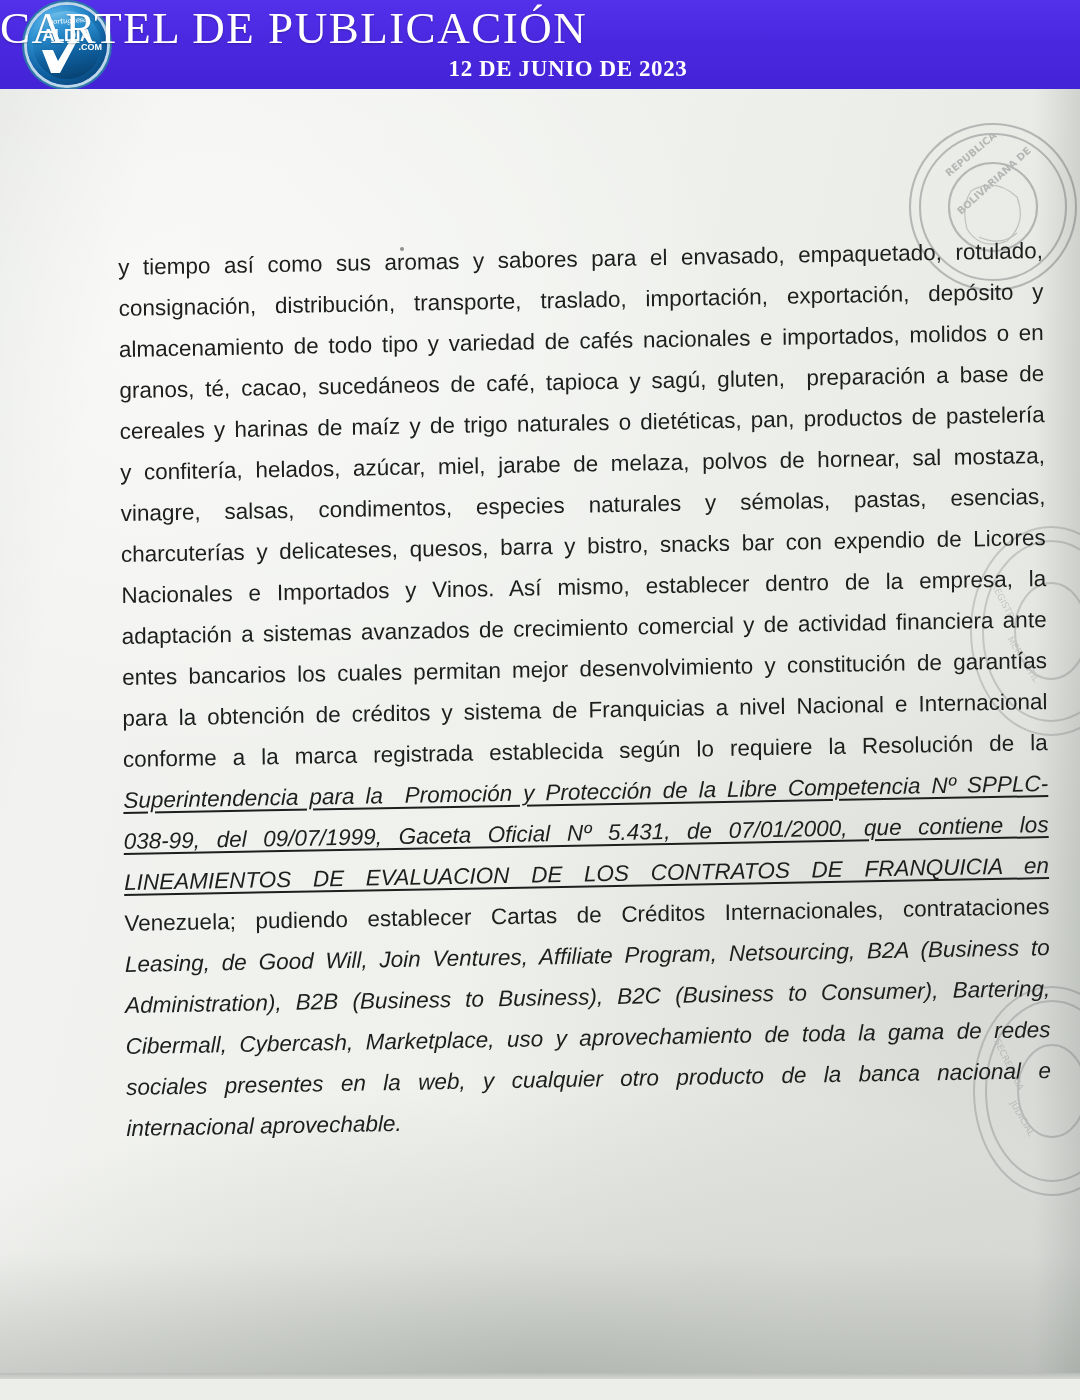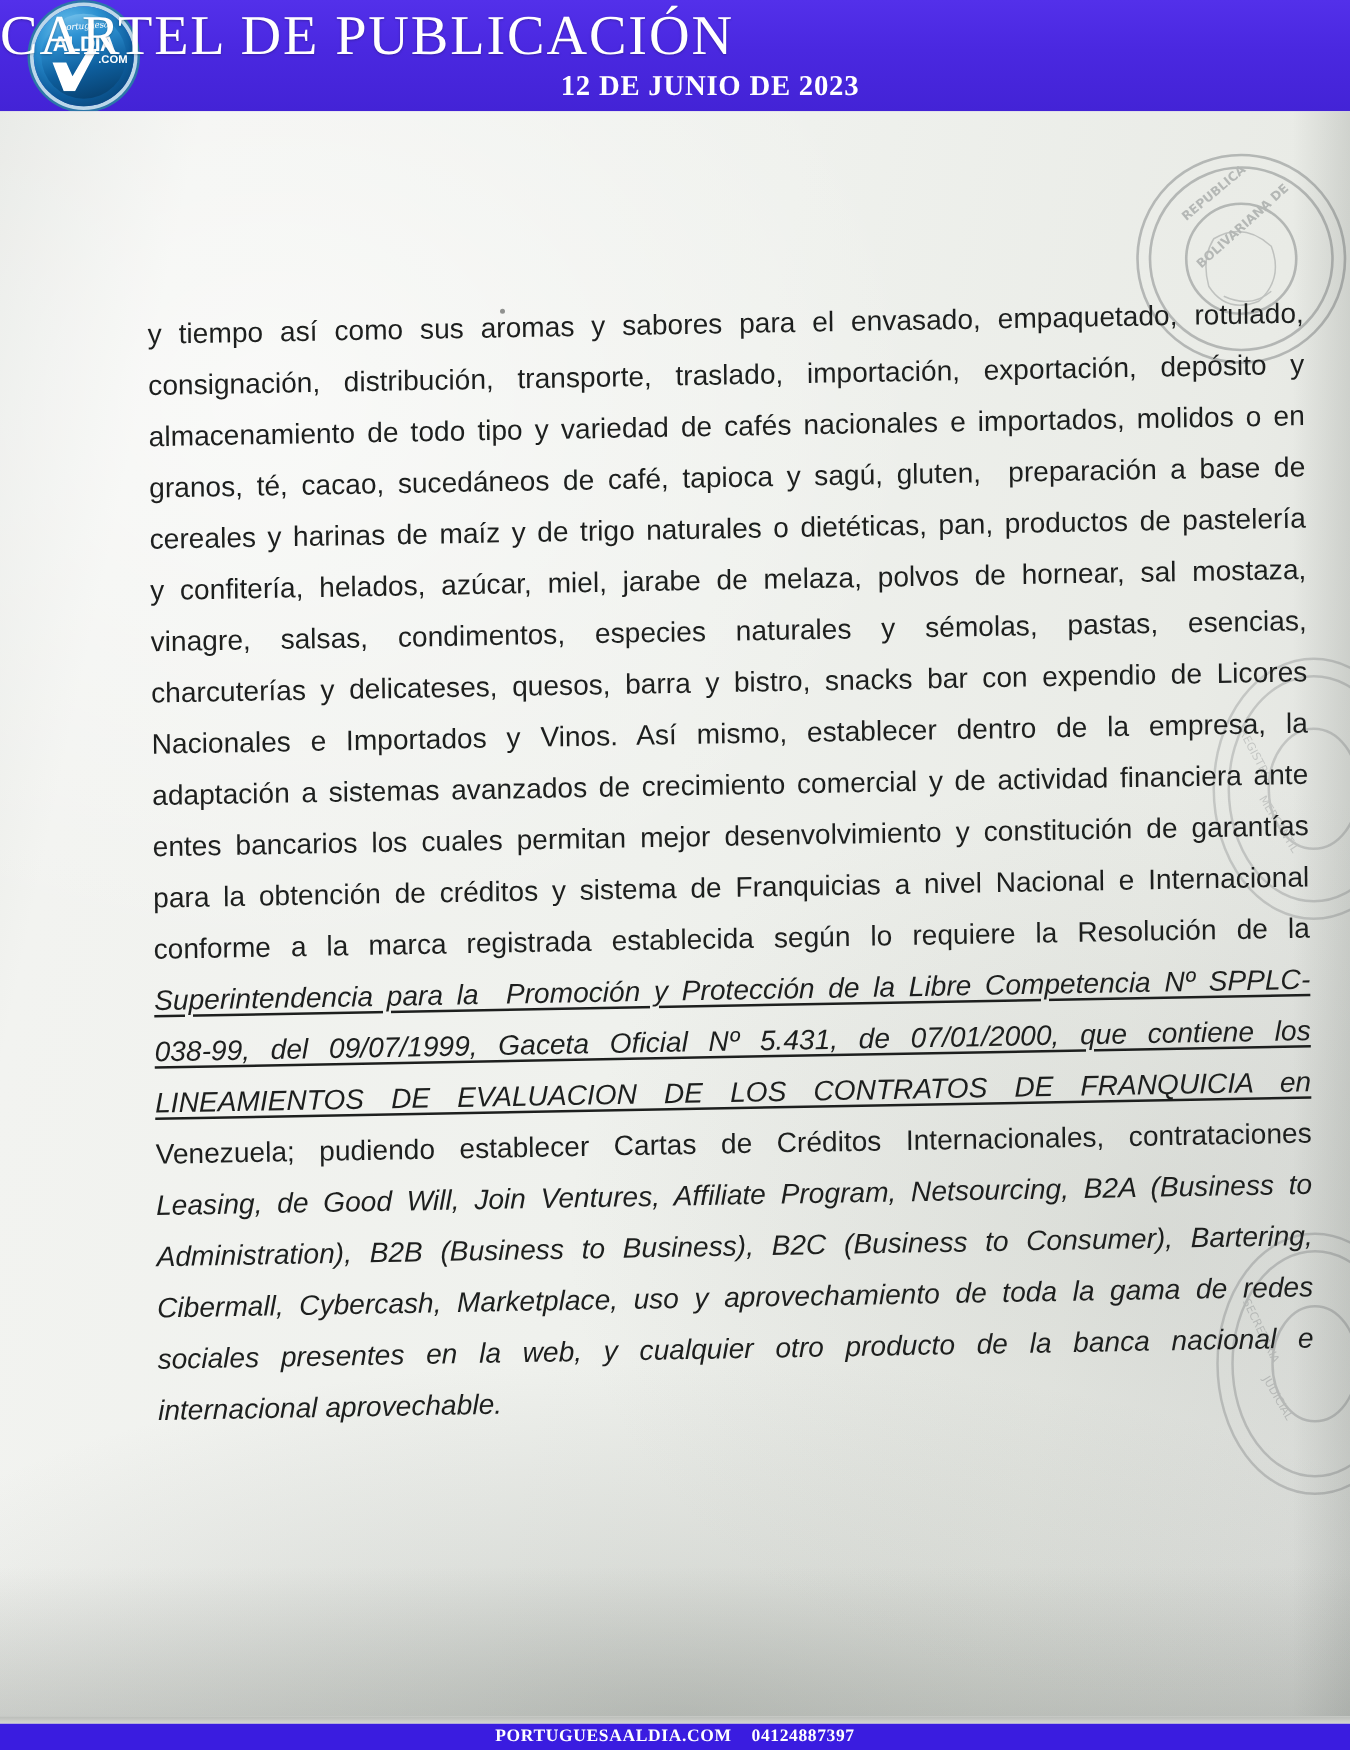--- a/index.html
+++ b/index.html
@@ -356,19 +356,14 @@
       <p class="doc-line it">Cibermall, Cybercash, Marketplace, uso y aprovechamiento de toda la gama de redes</p>
       <p class="doc-line it">sociales presentes en la web, y cualquier otro producto de la banca nacional e</p>
       <p class="doc-line it last">internacional aprovechable.</p>
     </div>
 
     <div class="bleed b1">&nbsp;&nbsp;&nbsp;&nbsp;&nbsp;&nbsp;&nbsp;&nbsp;&nbsp;&nbsp;&nbsp;&nbsp;&nbsp;&nbsp;&nbsp;&nbsp;&nbsp;&nbsp;&nbsp;&nbsp;&nbsp;&nbsp;&nbsp;&nbsp;&nbsp;&nbsp;&nbsp;&nbsp;&nbsp;&nbsp;&nbsp;&nbsp;&nbsp;&nbsp;&nbsp;&nbsp;&nbsp;&nbsp;&nbsp;&nbsp;&nbsp;&nbsp;&nbsp;&nbsp;&nbsp;&nbsp;&nbsp;&nbsp;&nbsp;&nbsp;&nbsp;&nbsp;&nbsp;&nbsp;&nbsp;&nbsp;&nbsp;&nbsp;&nbsp;&nbsp;&nbsp;&nbsp;&nbsp;&nbsp;&nbsp;&nbsp;&nbsp;&nbsp;&nbsp;&nbsp;&nbsp;&nbsp;&nbsp;&nbsp;&nbsp;&nbsp;&nbsp;&nbsp;&nbsp;&nbsp;&nbsp;&nbsp;&nbsp;&nbsp;&nbsp;&nbsp;&nbsp;&nbsp;&nbsp;&nbsp;&nbsp;&nbsp;&nbsp;&nbsp;&nbsp;&nbsp;&nbsp;&nbsp;&nbsp;</div>
 
   </div>
 
   <div class="footer-gap"></div>
-  <div class="footer">
-    <div class="footer-text">
-      <span>PORTUGUESAALDIA.COM</span>&nbsp;&nbsp;&nbsp;&nbsp;<span>04124887397</span>
-    </div>
-  </div>
 
 </div>
 
 </body></html>

